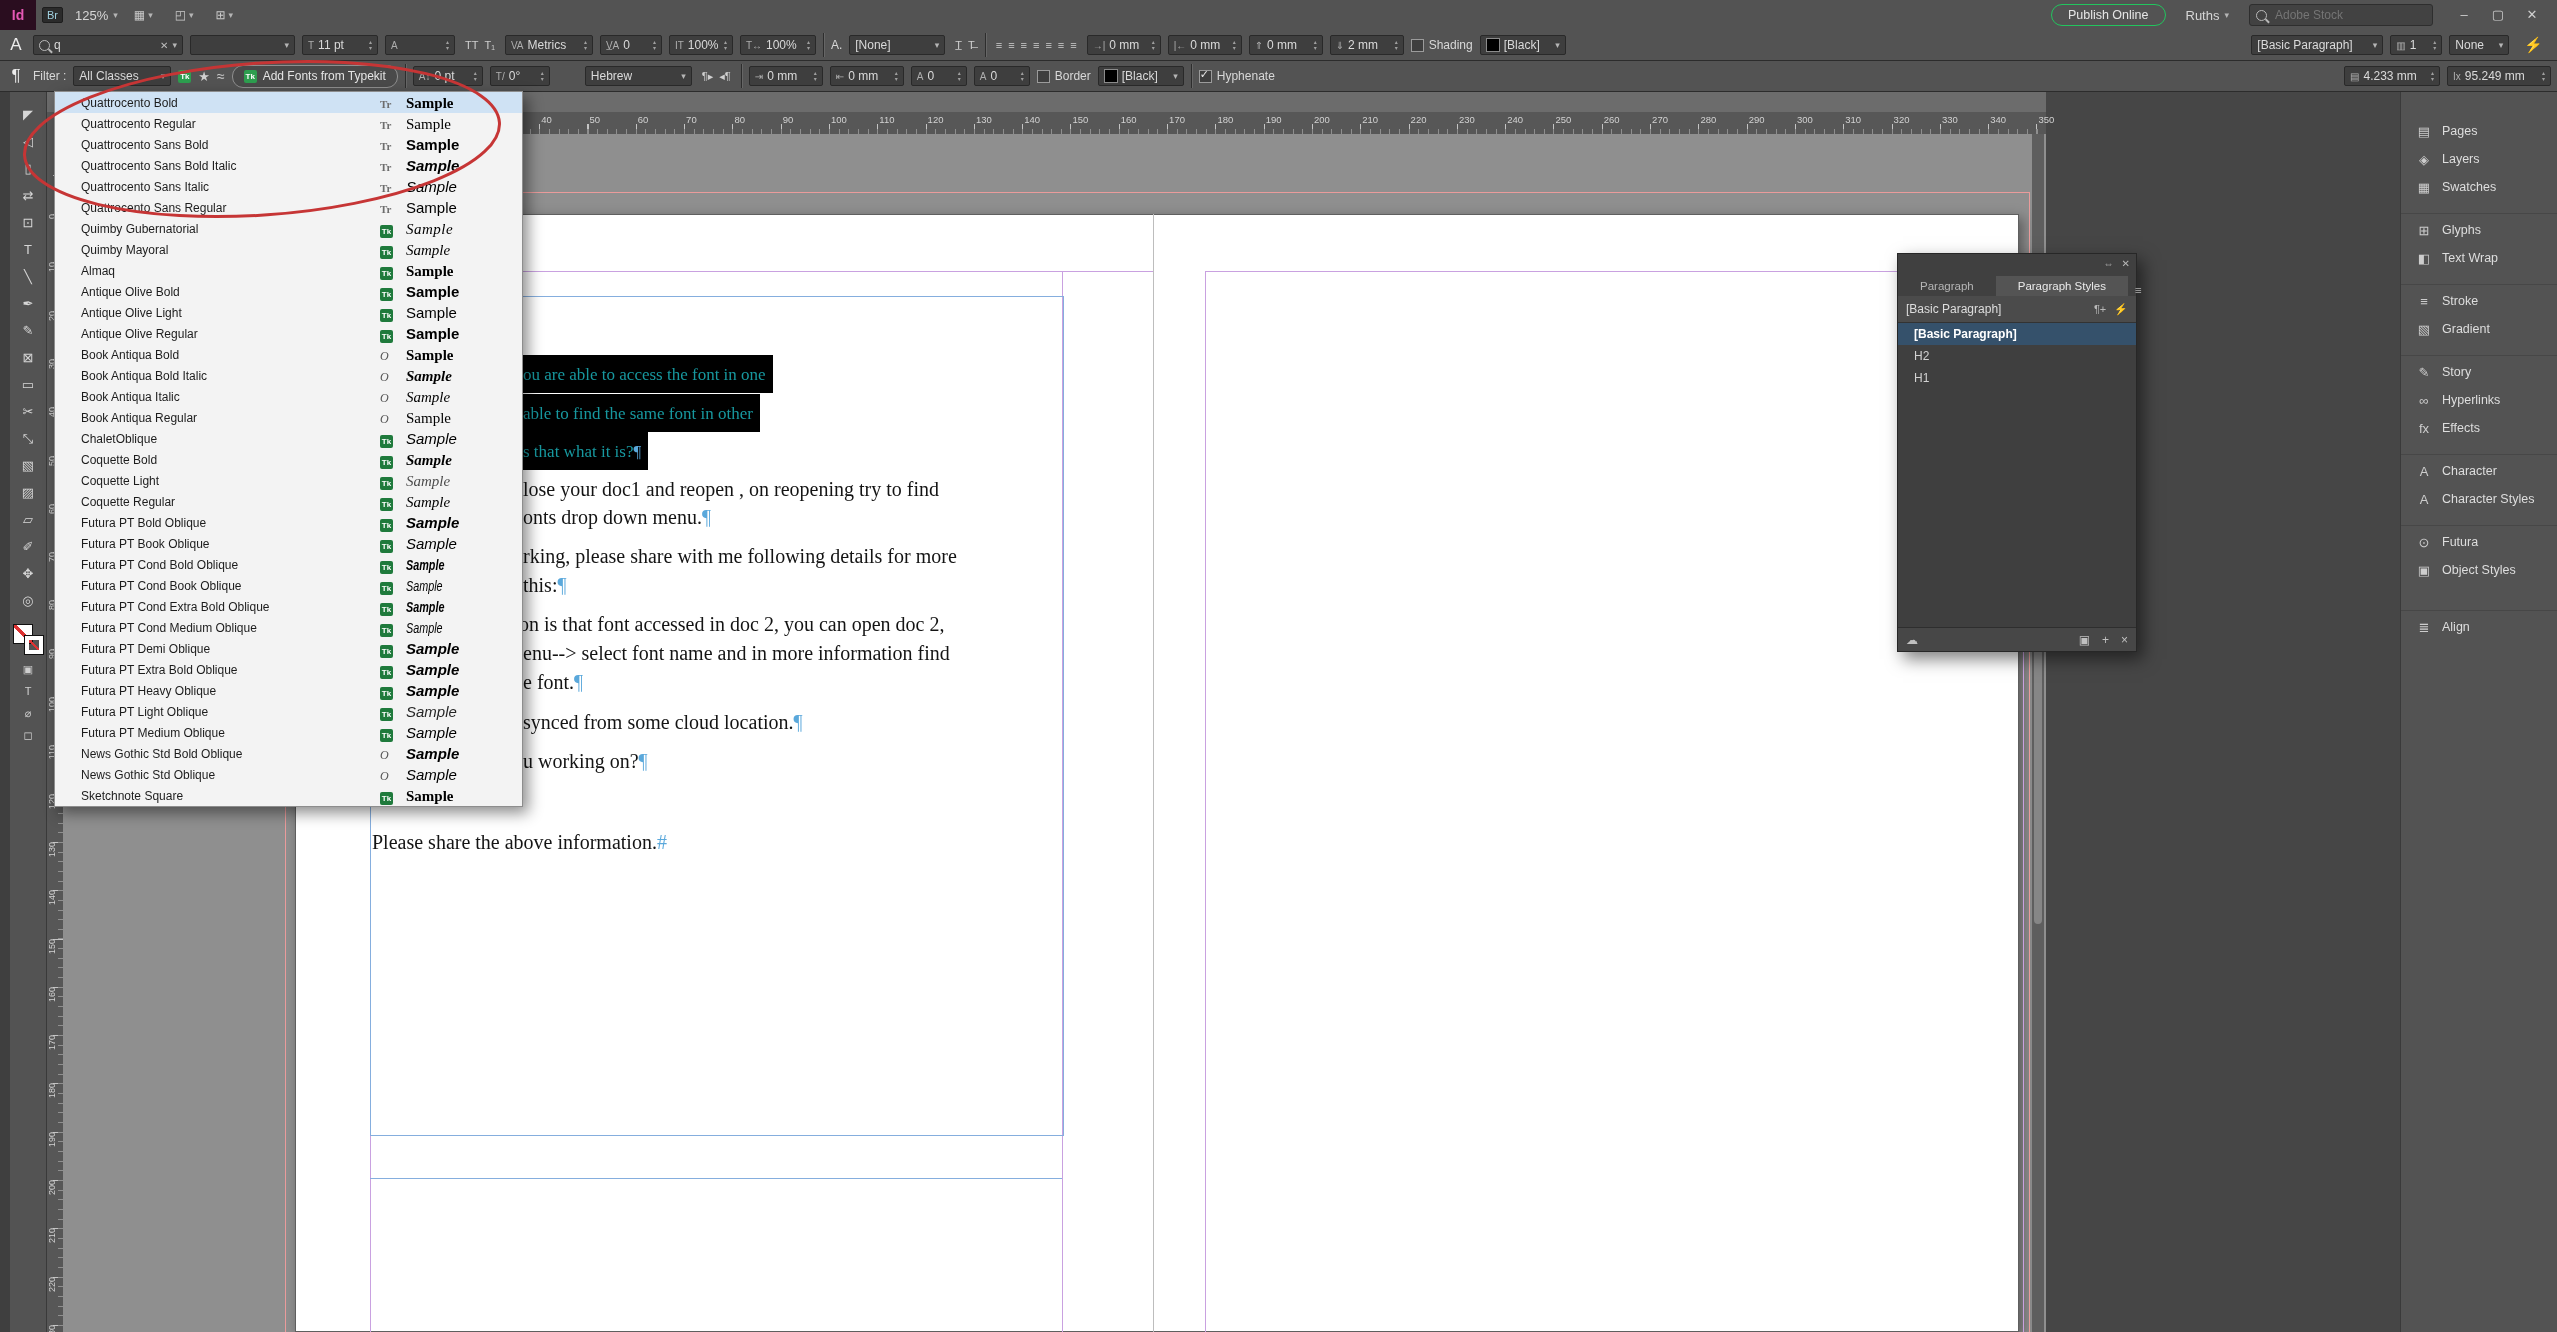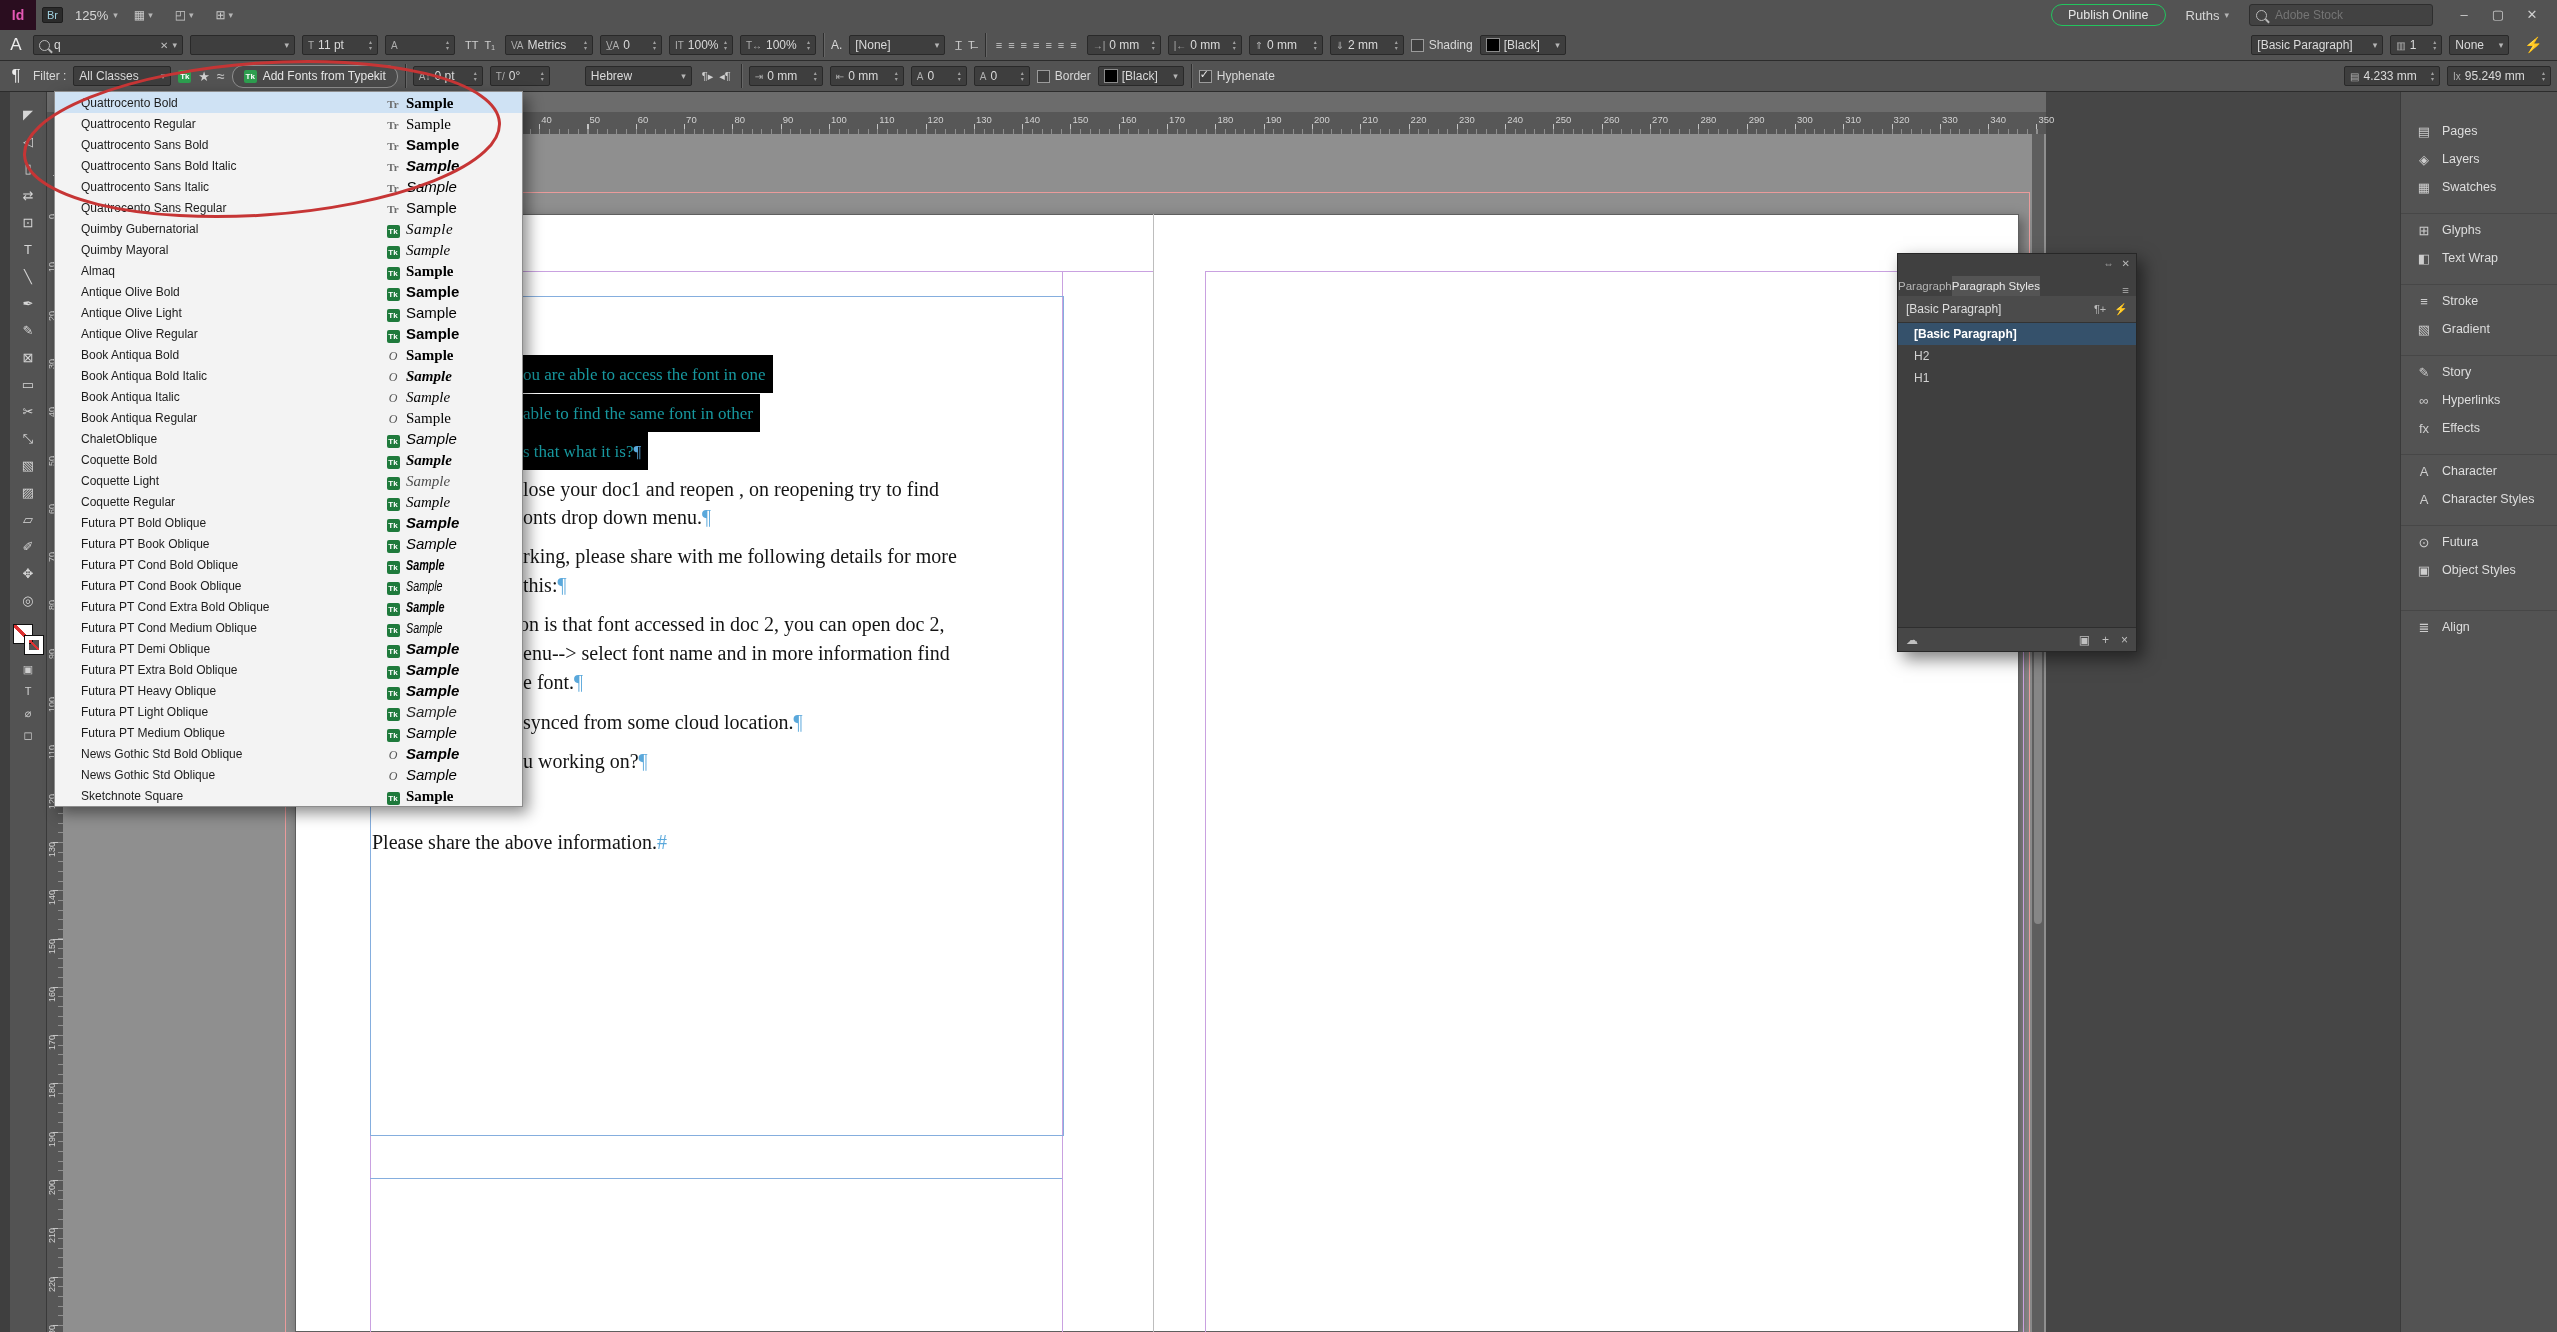--- a/index.html
+++ b/index.html
@@ -93,21 +93,21 @@
         background:#000000;padding:3px 7px 2px 0;}
   .docline.body{font-family:"Liberation Serif",serif;font-size:20px;line-height:24px;color:#141414;}
   .mark{color:#5aa8db;}
   .docline.heading .mark{color:#5aa8db;}
   
   .font-dd{position:absolute;left:54px;top:91px;width:469px;height:716px;background:#f3f3f3;border:1px solid #8d8d8d;
            box-shadow:5px 6px 14px rgba(0,0,0,.45);z-index:40;box-sizing:border-box;overflow:hidden;}
   .font-row{display:flex;align-items:center;height:21px;padding:0 12px 0 26px;cursor:default;}
   .font-row.selected{background:#cfe2f4;}
   .fname{flex:1;font-size:12px;color:#1c1c1c;white-space:nowrap;overflow:hidden;}
-  .ficon{width:26px;text-align:center;flex:0 0 auto;}
+  .ficon{width:26px;flex:0 0 auto;}
   .ficon .tk{display:inline-flex;width:13px;height:13px;background:#1f7a3c;border-radius:2px;color:#fff;
              font-size:8px;align-items:center;justify-content:center;font-weight:bold;}
   .ficon .tr{font-family:"Liberation Serif",serif;font-size:11px;color:#6d6d6d;font-weight:bold;}
   .ficon .o{font-family:"Liberation Serif",serif;font-style:italic;font-size:12px;color:#555;}
   .fsample{width:104px;font-size:15px;color:#000;flex:0 0 auto;white-space:nowrap;}
   .s-serif{font-family:"Liberation Serif",serif;}
   .s-serif-b{font-family:"Liberation Serif",serif;font-weight:bold;}
   .s-serif-i{font-family:"Liberation Serif",serif;font-style:italic;}
   .s-serif-bi{font-family:"Liberation Serif",serif;font-weight:bold;font-style:italic;}
   .s-sans{font-family:"Liberation Sans",sans-serif;}
@@ -136,21 +136,21 @@
   .dock-group:last-child{margin-top:26px;}
   .dock-item{height:28px;display:flex;align-items:center;padding-left:14px;gap:9px;color:#dedede;font-size:12.5px;}
   .dock-item .dicon{width:18px;text-align:center;color:#cdcdcd;font-size:13px;}
   
   .pspanel{position:absolute;left:1897px;top:253px;width:240px;height:399px;background:#4b4b4b;
            border:1px solid #272727;box-shadow:6px 7px 16px rgba(0,0,0,.5);z-index:20;box-sizing:border-box;
            display:flex;flex-direction:column;}
   .ps-titlebar{height:18px;background:#404040;display:flex;align-items:center;justify-content:flex-end;
            gap:8px;padding:0 6px;color:#b8b8b8;font-size:10px;}
   .ps-tabs{height:24px;background:#404040;display:flex;align-items:flex-end;color:#b5b5b5;font-size:11.5px;}
-  .ps-tab{padding:4px 0;white-space:nowrap;}
+  .ps-tab{padding:4px 22px;white-space:nowrap;}
   .ps-tab.active{background:#545454;color:#eaeaea;}
   .ps-menu{margin-left:auto;padding:0 7px;color:#b5b5b5;}
   .ps-current{height:26px;display:flex;align-items:center;padding:0 8px;color:#dedede;font-size:12px;gap:6px;
            background:#4b4b4b;}
   .ps-current .ric{margin-left:auto;display:flex;gap:8px;color:#b9b9b9;font-size:11px;}
   .ps-list{flex:1;background:#3f3f3f;border-top:1px solid #333;overflow:hidden;}
   .ps-row{height:22px;display:flex;align-items:center;padding-left:16px;color:#d2d2d2;font-size:12px;}
   .ps-row.selected{background:#35516b;color:#fff;font-weight:bold;}
   .ps-footer{height:23px;background:#474747;border-top:1px solid #2e2e2e;display:flex;align-items:center;
            padding:0 8px;color:#c0c0c0;font-size:12px;}

